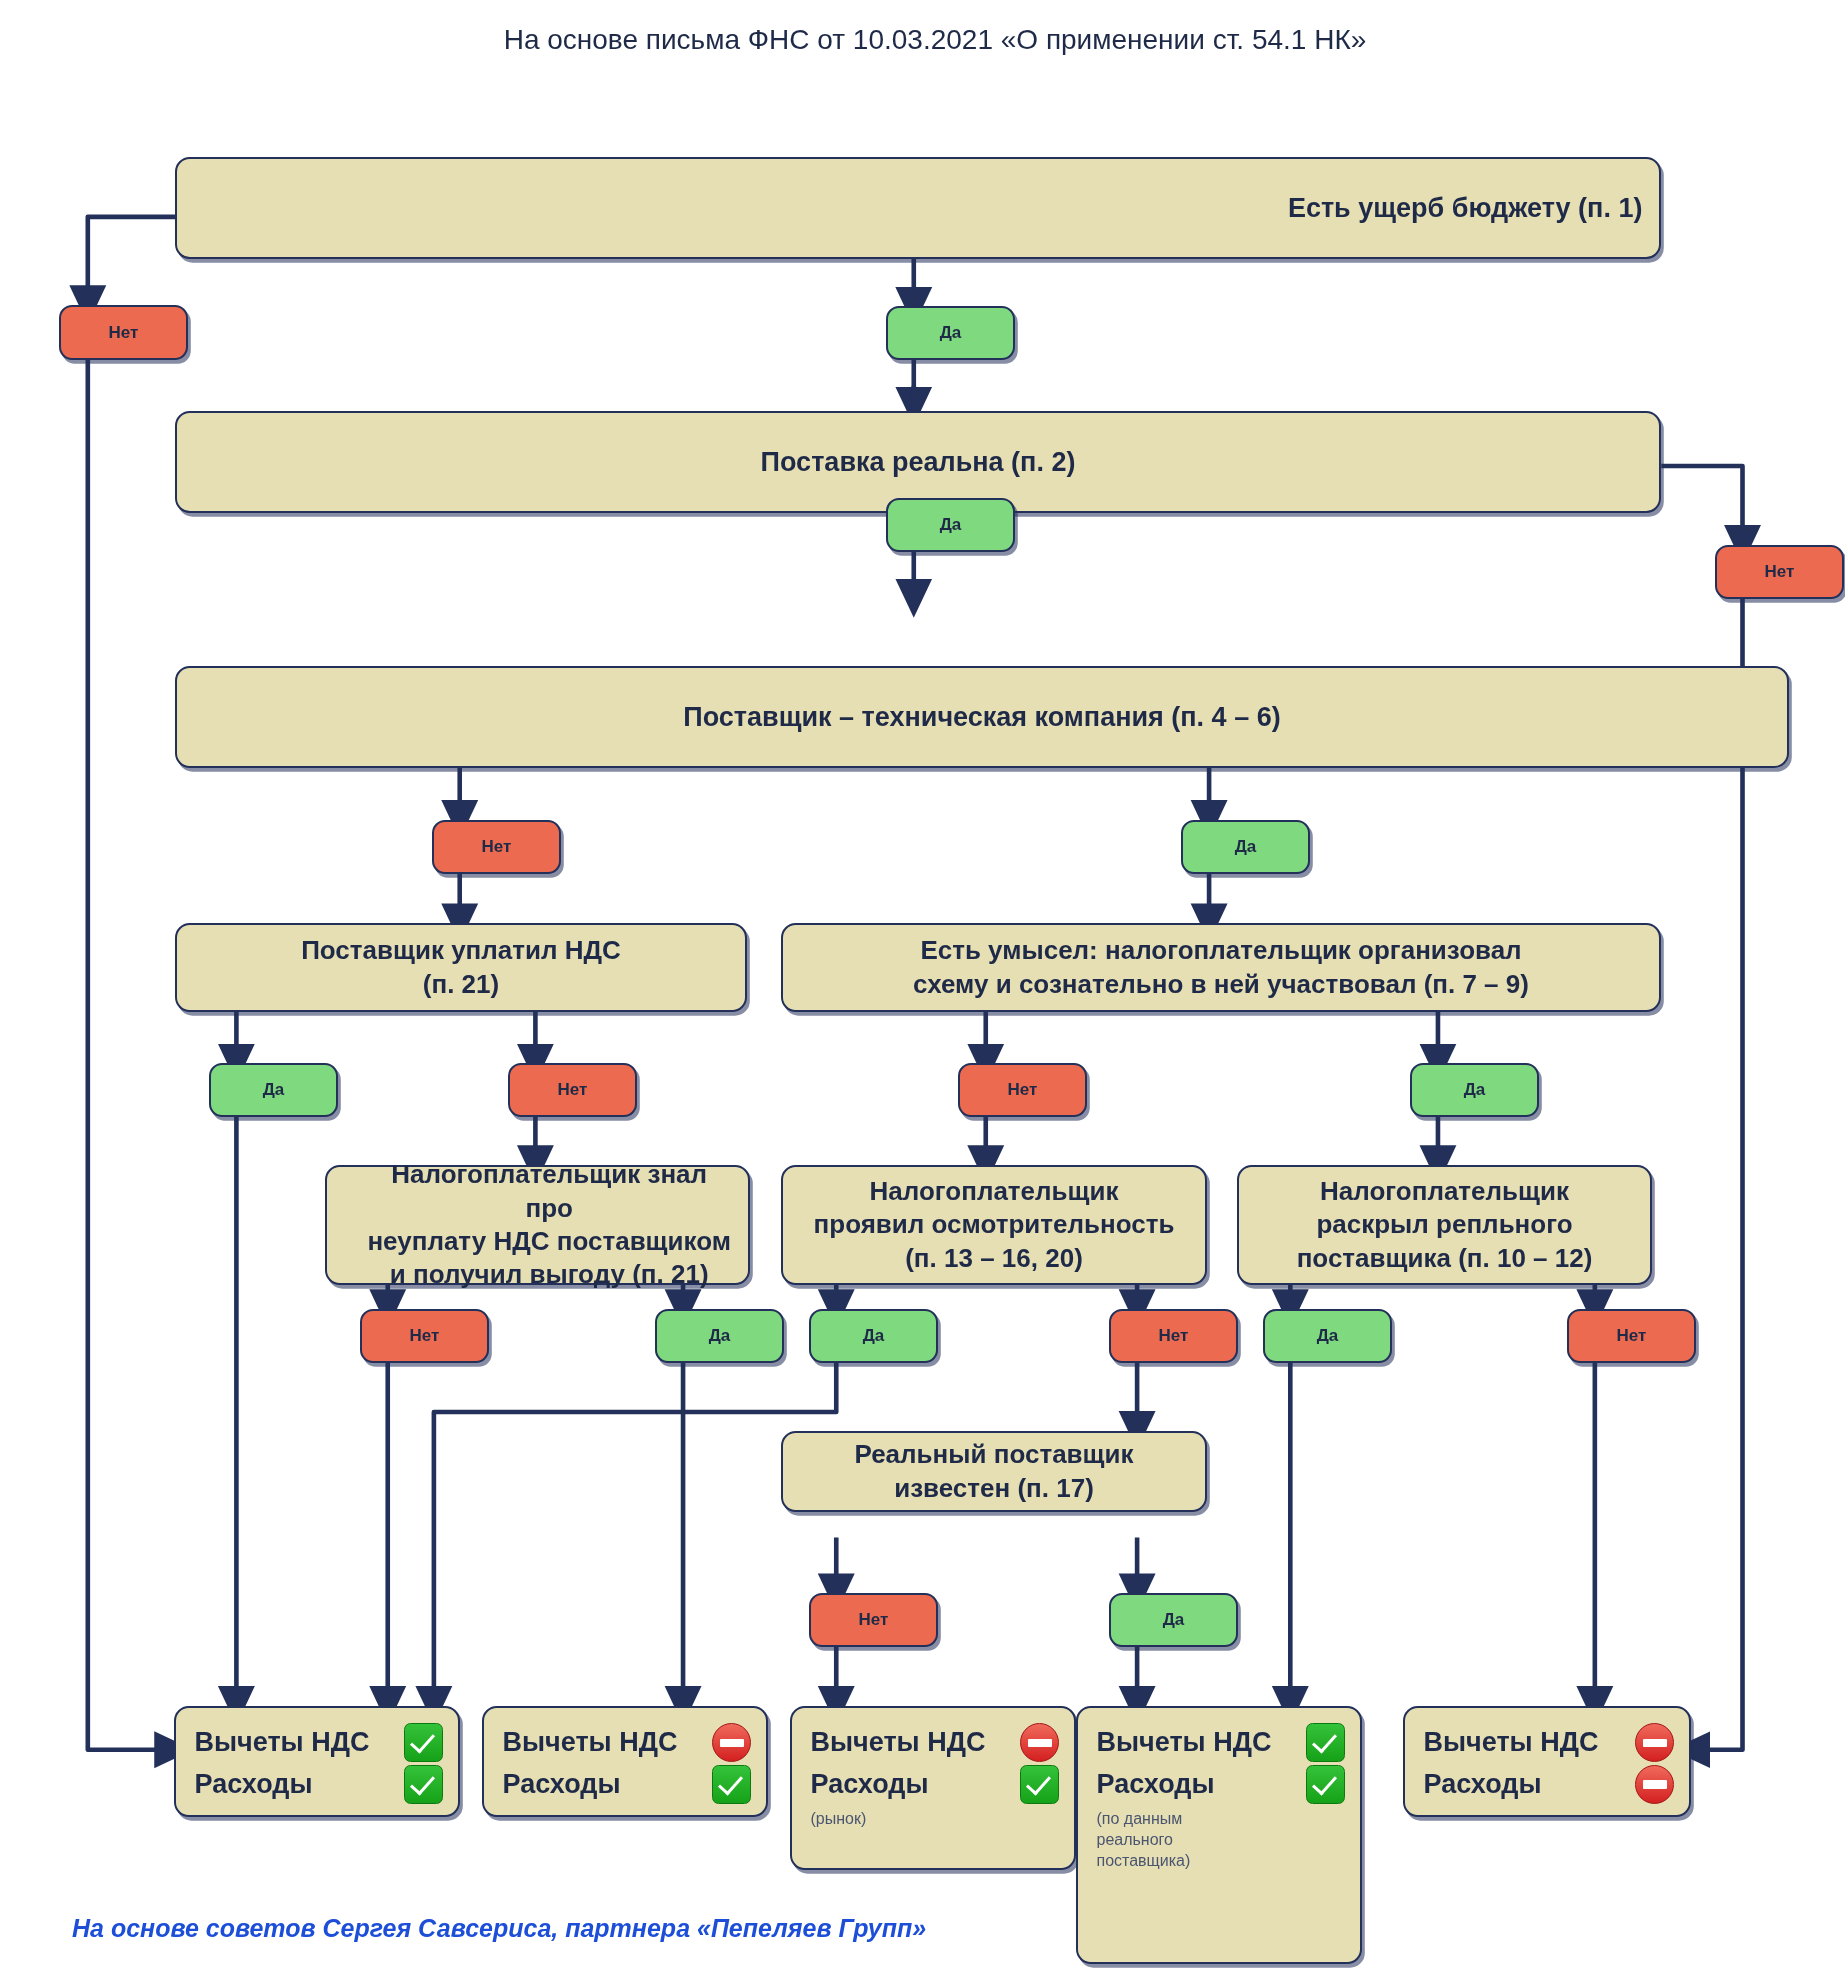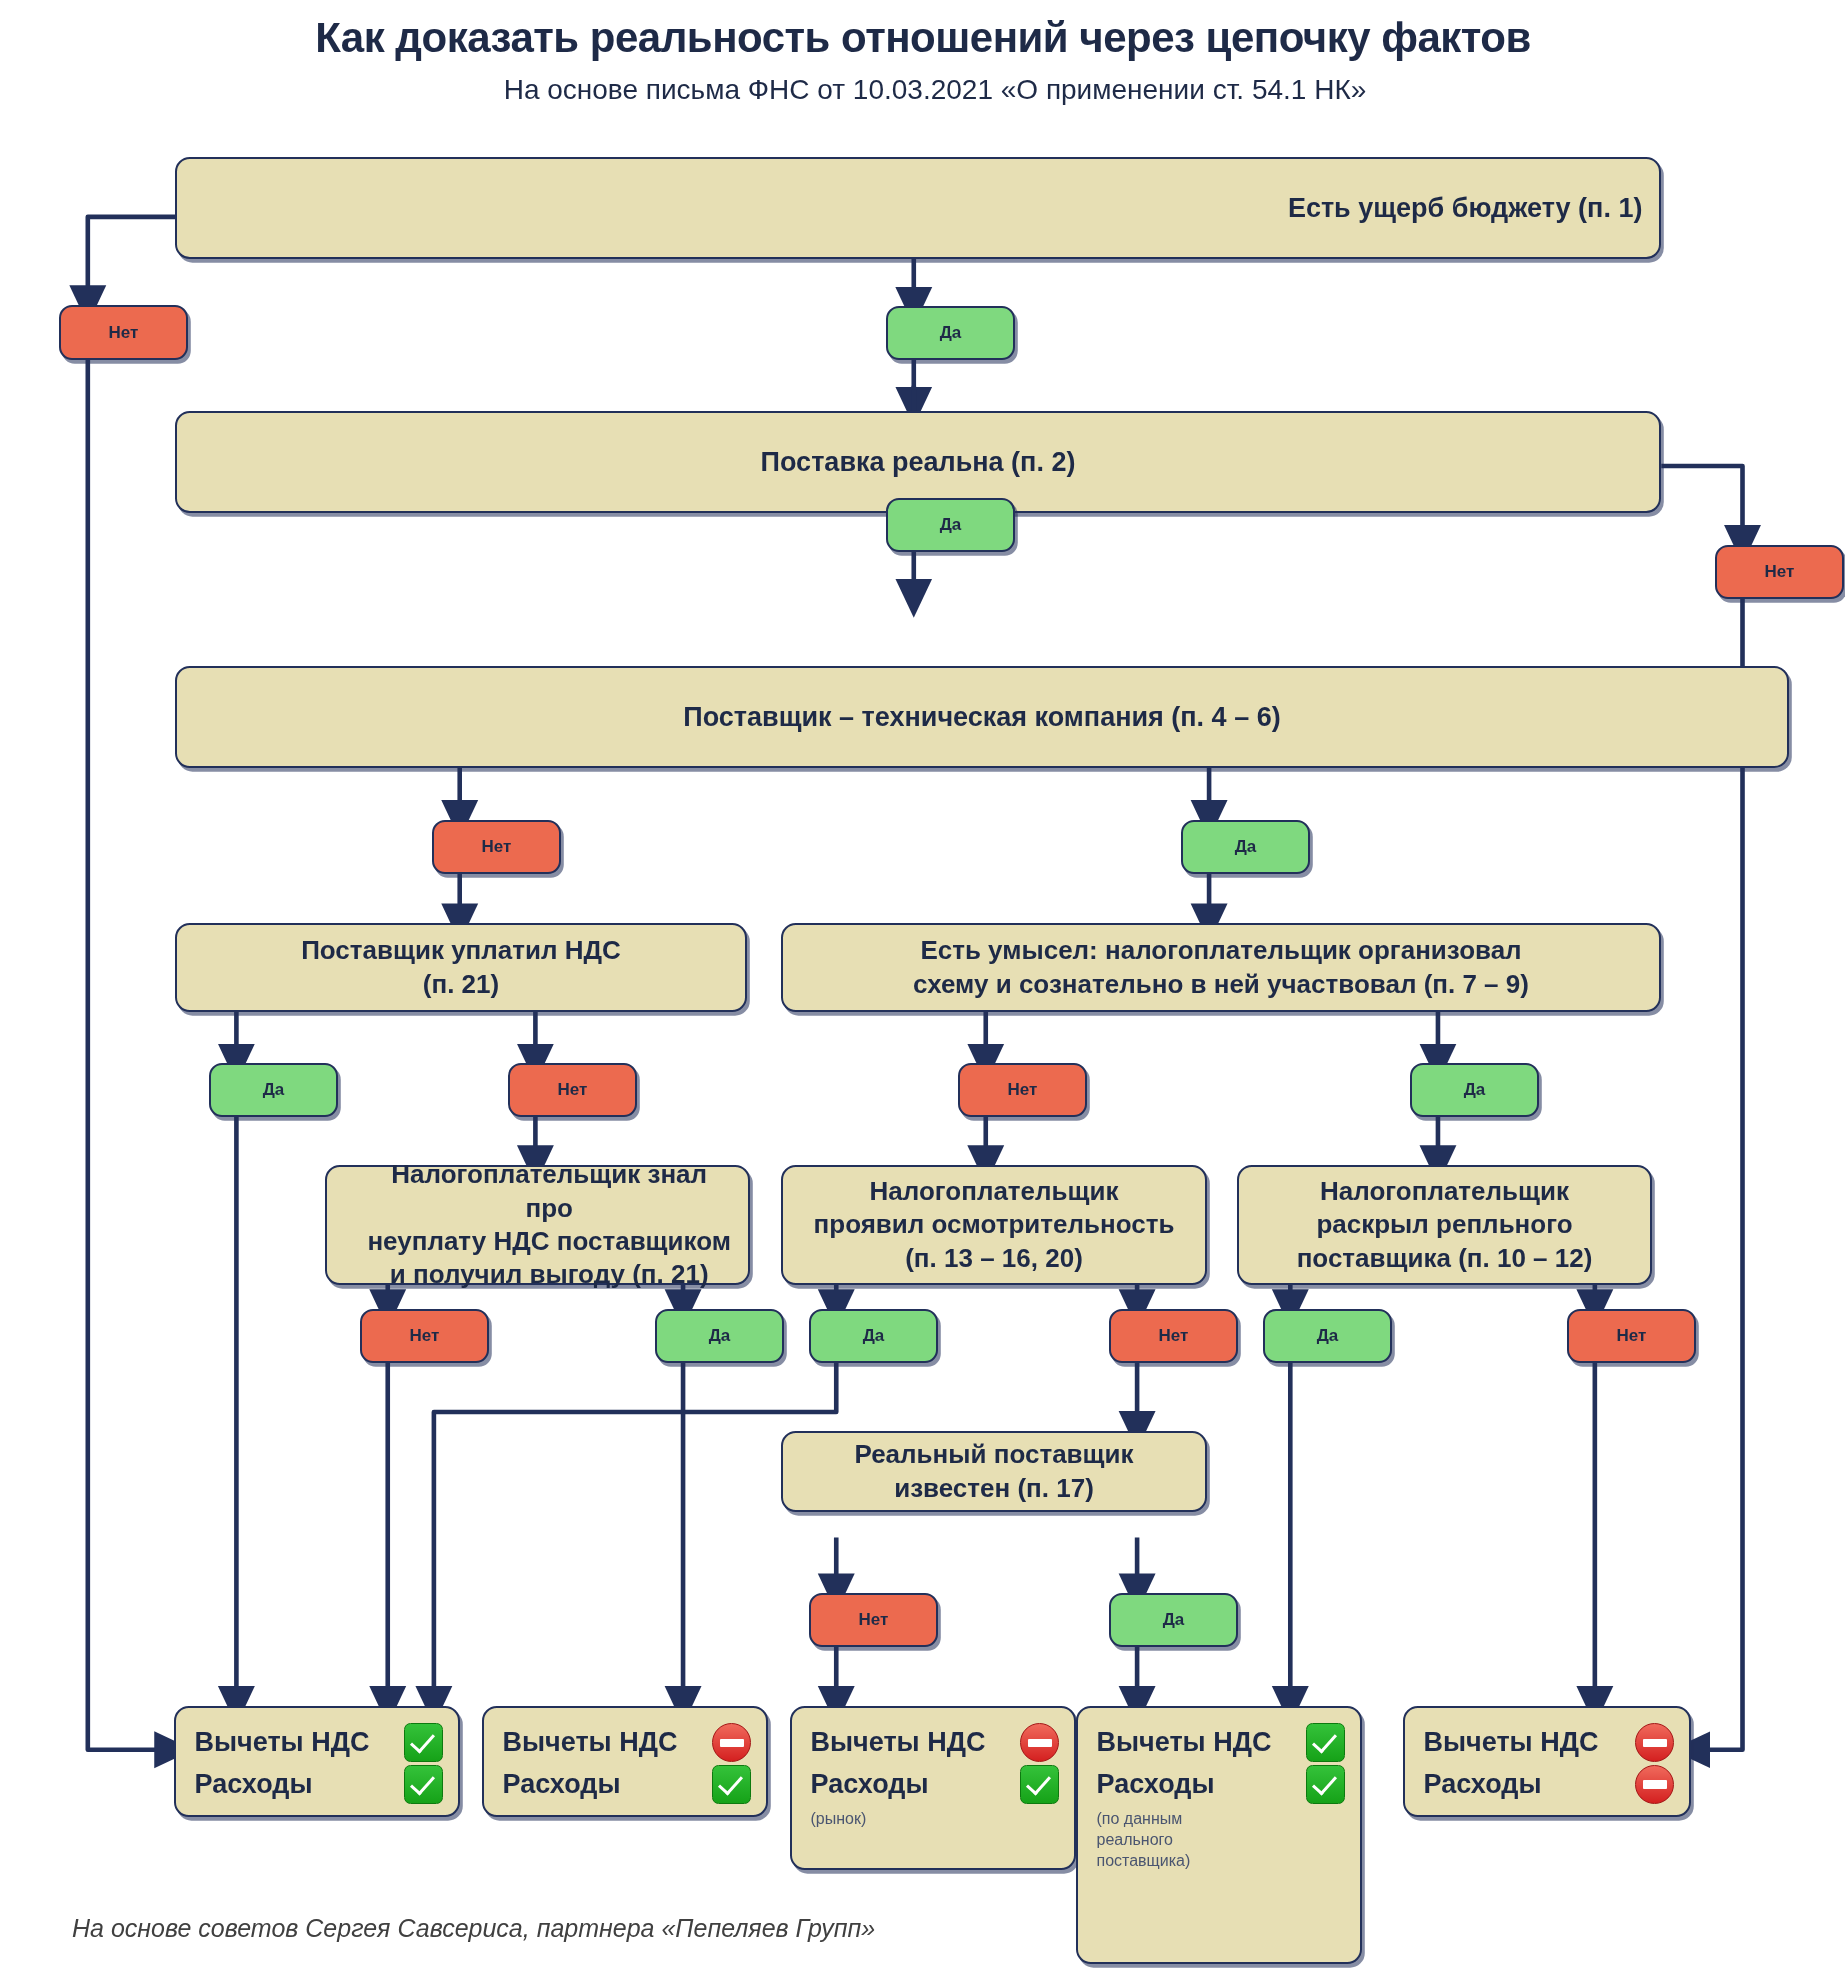--- a/index.html
+++ b/index.html
@@ -22,21 +22,21 @@
   }
   #title{
     font-size:42px; font-weight:bold; letter-spacing:-0.5px; color:#1e2a47;
     line-height:1.2;
   }
   #subtitle{
     margin-top:11px; font-size:28px; color:#1e2a47; font-weight:400;padding-left:24px;
   }
   #footnote{
     position:absolute; left:72px; top:1914px; font-size:25px;
-    font-style:italic; color:#404040;
+    font-style:italic; color:#1d4ed8;font-weight:bold;
   }
 
   
   #wires{position:absolute;left:0;top:0;width:1846px;height:1986px;}
 
   
   .node{
     position:absolute;
     box-sizing:border-box;
     border:2.8px solid #22305a;
@@ -115,21 +115,20 @@
     position:absolute; left:6.5px; top:14.8px;
     width:24px; height:8.3px; background:#ffffff; border-radius:0.9px;
   }
 </style>
 </head>
 <body>
 
 <div id="page">
 
   <div id="header">
-    <div id="title">Как доказать реальность отношений через цепочку фактов</div>
     <div id="subtitle">На основе письма ФНС от 10.03.2021 «О применении ст. 54.1 НК»</div>
   </div>
 
   <svg id="wires" viewBox="0 0 2000 2152" xmlns="http://www.w3.org/2000/svg">
     <defs>
       <marker id="ah" markerWidth="9" markerHeight="9" refX="4.2" refY="4.5" orient="auto" markerUnits="strokeWidth">
         <path d="M0,0.5 L8.5,4.5 L0,8.5 z" fill="#22305a"></path>
       </marker>
     </defs>
     <g fill="none" stroke="#22305a" stroke-width="5" stroke-linecap="butt" stroke-linejoin="round" marker-end="url(#ah)">

